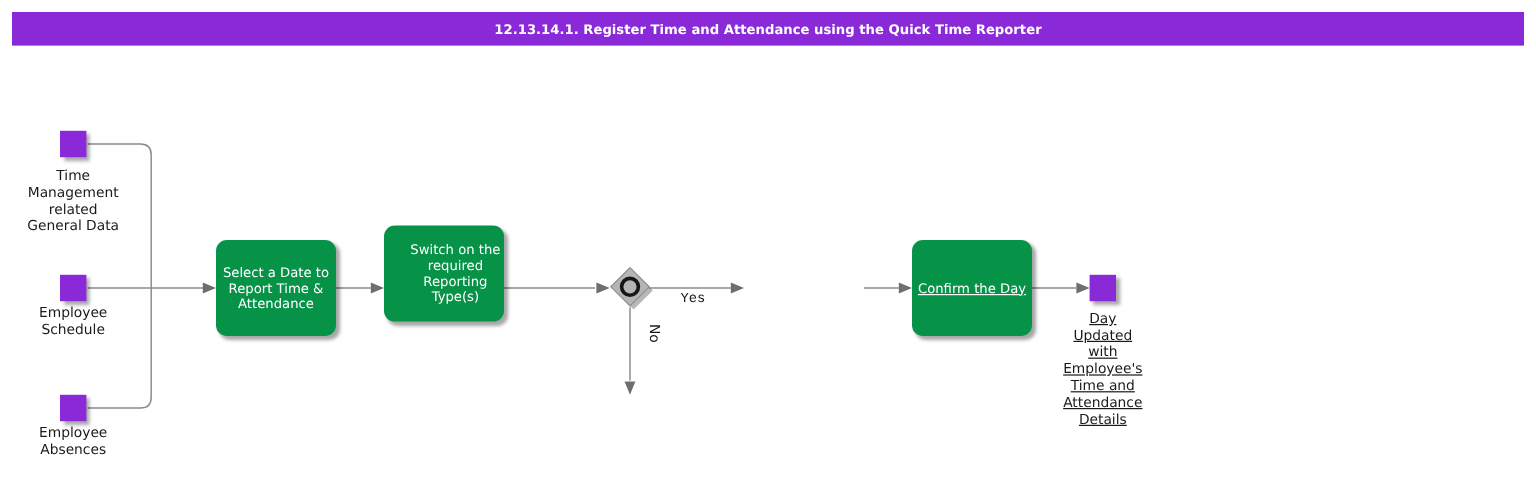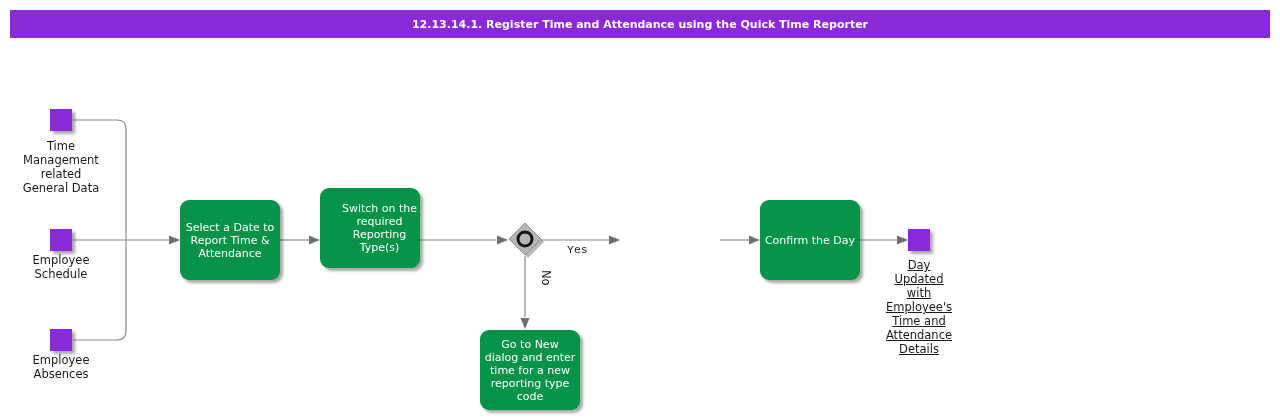--- a/index.html
+++ b/index.html
@@ -151,23 +151,18 @@
 Attendance
 Details</div>
 
   <div class="process" style="left:180px; top:200px;">Select a Date to
 Report Time &amp;
 Attendance</div>
   <div class="process" style="left:320px; top:188px;padding-left:21px;">Switch on the
 required
 Reporting
 Type(s)</div>
-  <div class="process" style="left:760px; top:200px;">Confirm the Day</div>
-  <div class="process" style="left:480px; top:330px;">Go to New
-dialog and enter
-time for a new
-reporting type
-code</div>
+  <div class="process" style="left:760px; top:200px;text-decoration:underline;">Confirm the Day</div>
 
   <div class="edge-label" style="left:567px; top:243px;font-family:Liberation Mono, monospace;">Yes</div>
   <div class="edge-label rotated" style="left:534px; top:273px; width:22px; height:16px;">No</div>
 
 </div>
 
 </body></html>

